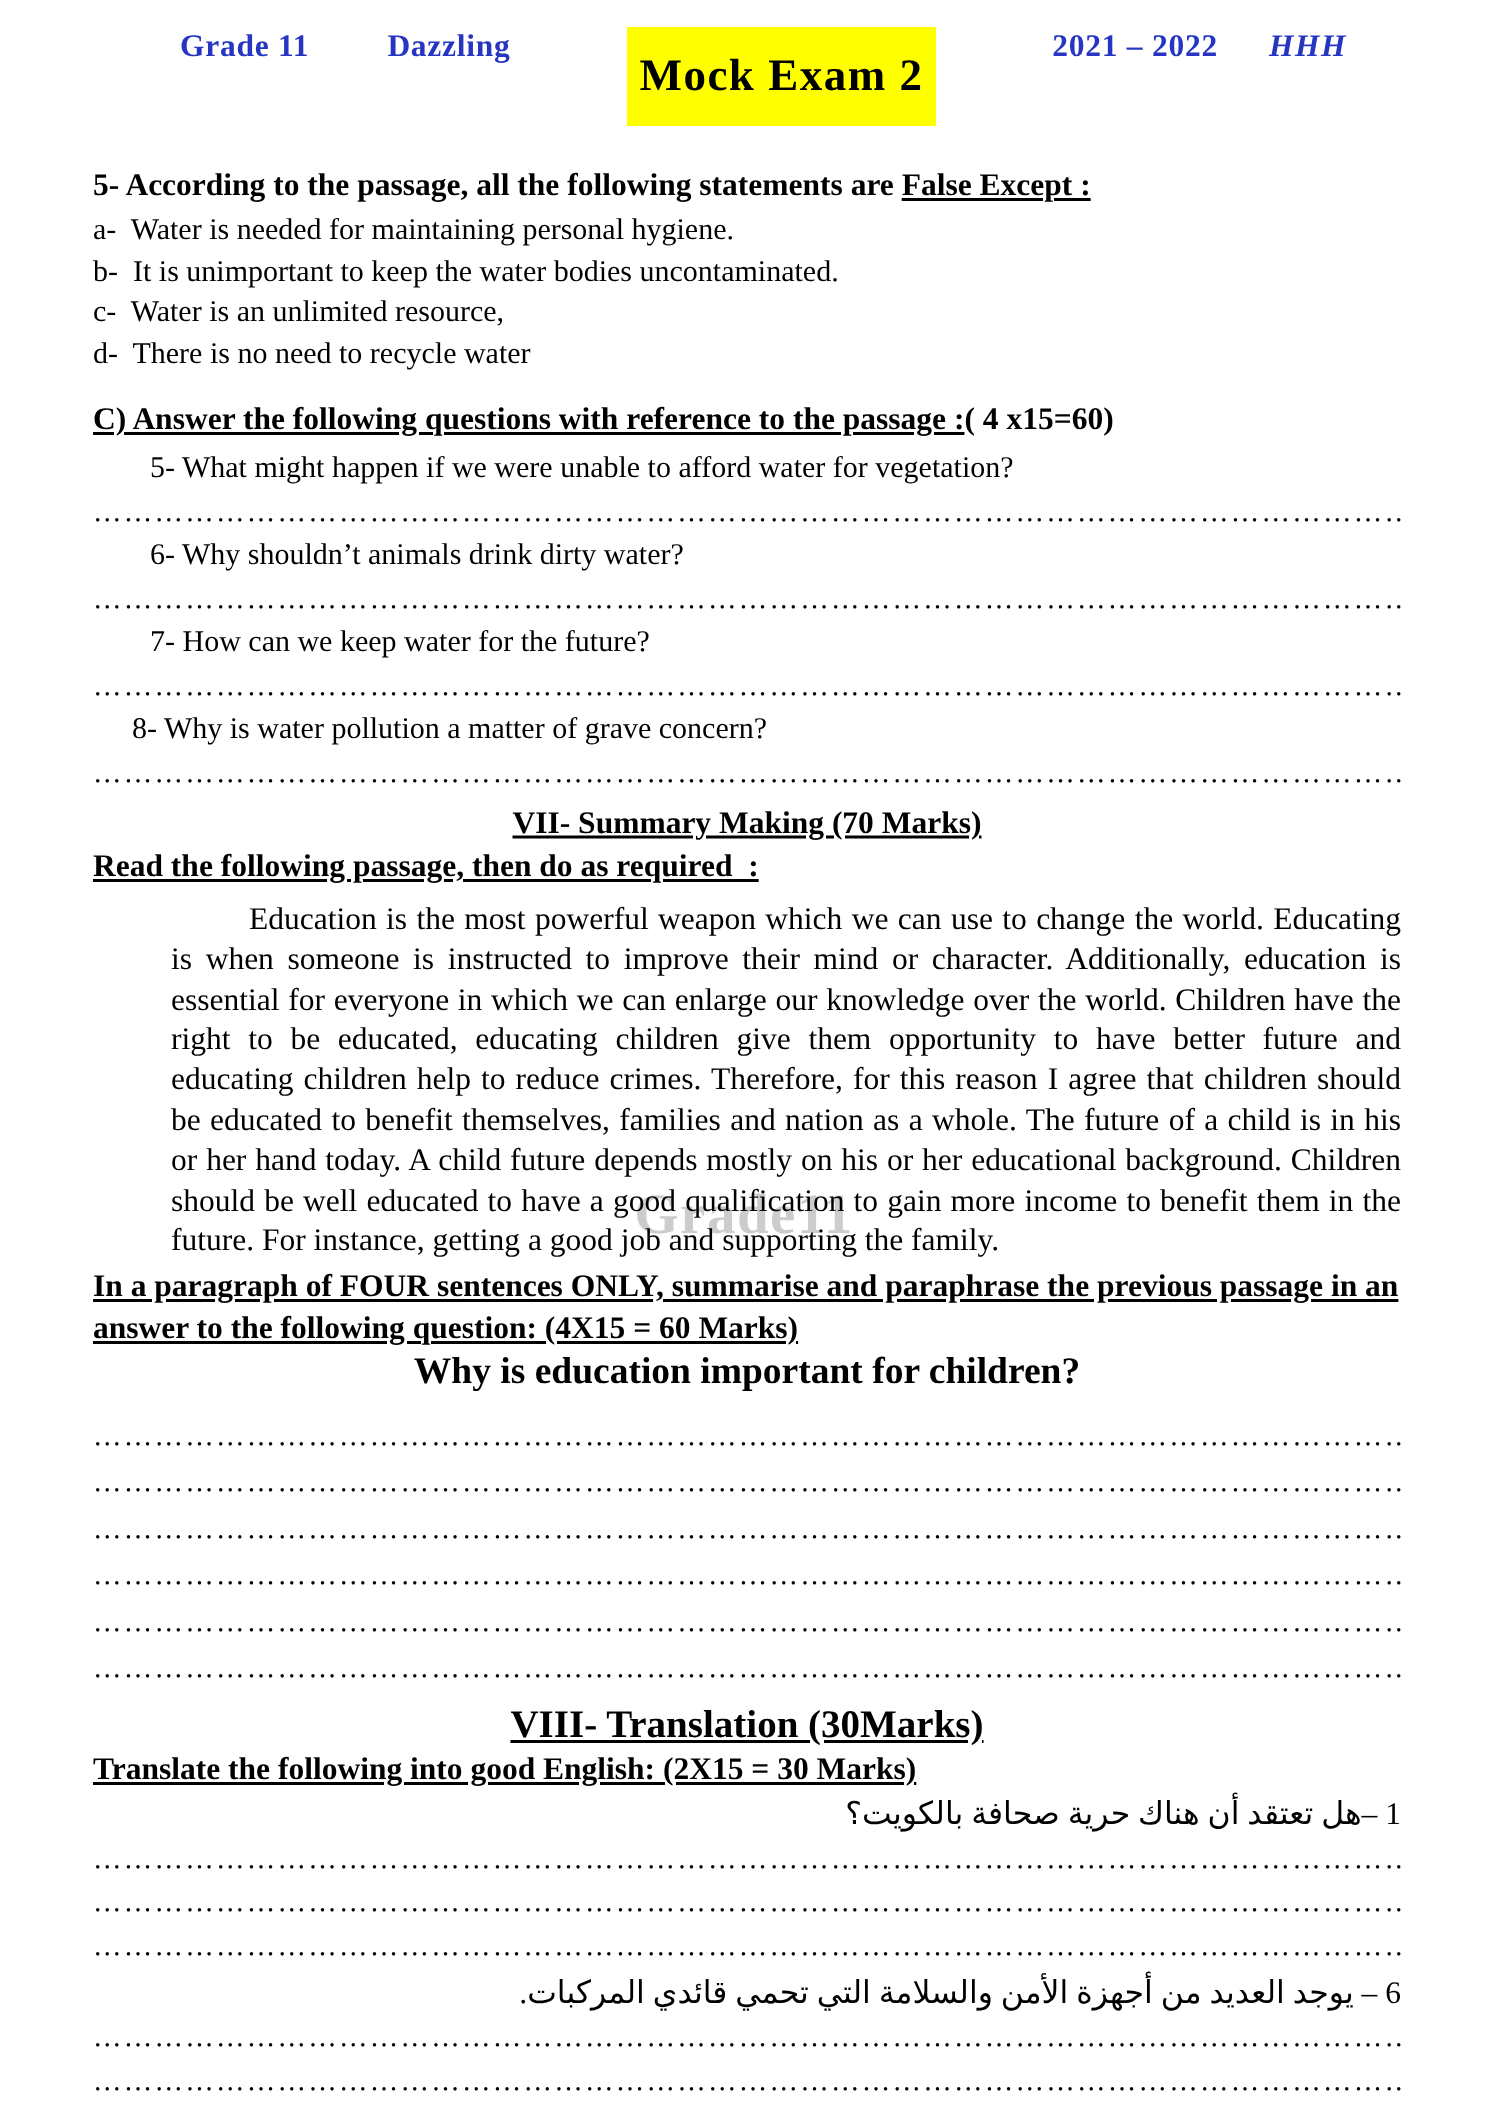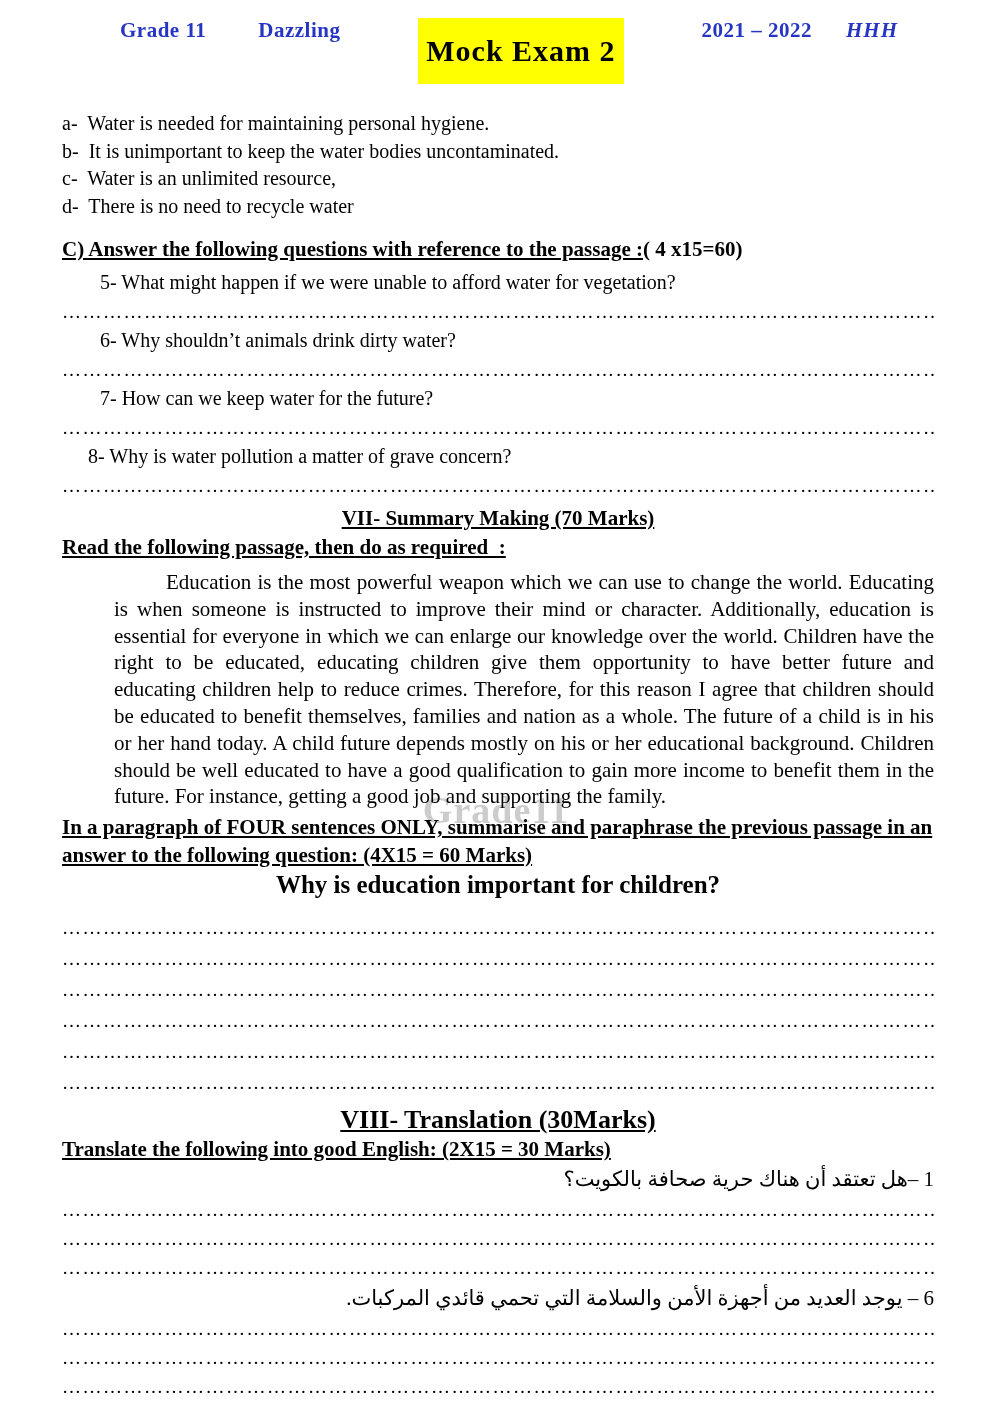--- a/index.html
+++ b/index.html
@@ -128,20 +128,21 @@
 
     <header class="hdr">
       <span class="hdr-blue hdr-grade">Grade 11</span>
       <span class="hdr-blue hdr-group">Dazzling</span>
       <span class="hdr-title">Mock Exam 2</span>
       <span class="hdr-blue hdr-year">2021 – 2022</span>
       <span class="hdr-script">HHH</span>
     </header>
 
     <section>
+      <p class="stem"><span>5- According to the passage, all the following statements are </span><span class="u">False Except :</span></p>
       <p class="opt">a-  Water is needed for maintaining personal hygiene.</p>
       <p class="opt">b-  It is unimportant to keep the water bodies uncontaminated.</p>
       <p class="opt">c-  Water is an unlimited resource,</p>
       <p class="opt">d-  There is no need to recycle water</p>
     </section>
 
     <section>
       <p class="sec-head"><span class="u">C) Answer the following questions with reference to the passage :</span><span class="marks">( 4 x15=60)</span></p>
 
       <p class="cq">5- What might happen if we were unable to afford water for vegetation?</p>

